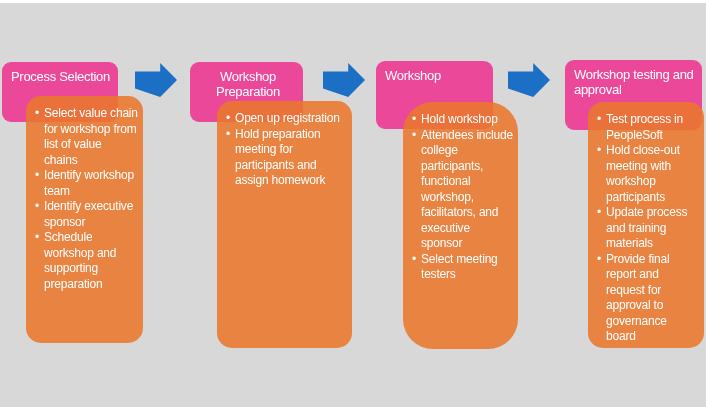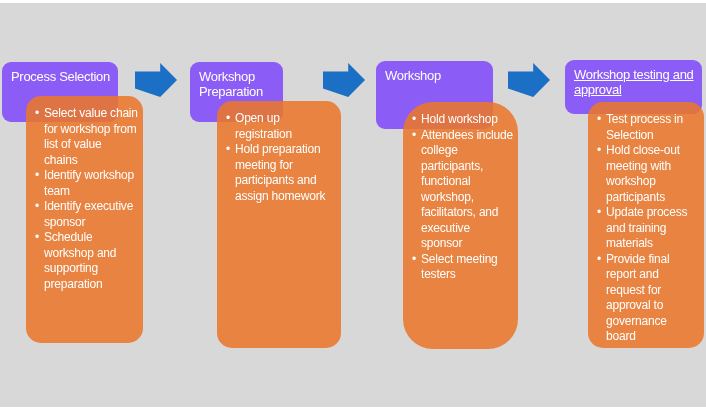--- a/index.html
+++ b/index.html
@@ -5,46 +5,46 @@
   html,body{margin:0;padding:0;background:#ffffff;}
   .frame{
     position:relative;width:706px;height:410px;overflow:hidden;
     font-family:"Liberation Sans", sans-serif;background:#ffffff;
   }
   .slide-bg{
     position:absolute;left:0;top:3px;width:706px;height:404px;
     background:#d8d8d8;
   }
   .stage-header{
-    position:absolute;z-index:1;background:#8b5cf6;border-radius:9px;
+    position:absolute;z-index:1;background:#ec4899;border-radius:9px;
     color:#ffffff;font-size:13px;line-height:15px;letter-spacing:-0.3px;
     padding:7px 6px 0 9px;box-sizing:border-box;
   }
   .stage-body{
     position:absolute;z-index:2;background:rgba(233,118,43,0.88);border-radius:15px;
     color:#ffffff;box-sizing:border-box;padding:10px 5px 0 9px;
   }
   .stage-body ul{
     margin:0;padding:0;list-style:none;
     font-size:12px;line-height:15.5px;letter-spacing:-0.2px;
   }
   .stage-body li{position:relative;padding-left:9px;}
   .stage-body li::before{content:"\2022";position:absolute;left:0;top:0;}
   .arrow{
     position:absolute;z-index:1;width:42px;height:34px;background:#1b6fc4;
     clip-path:polygon(0 25%, 60% 25%, 60% 0, 100% 50%, 60% 100%, 0 75%);
   }
   
   .h1{left:2px;  top:62px;width:116px;height:60px;}
   .b1{left:26px; top:96px;width:117px;height:247px;}
-  .h2{left:190px;top:62px;width:93px;height:60px;}
-  .b2{left:217px;top:101px;width:124px;height:247px;}
+  .h2{left:190px;top:62px;width:113px;height:60px;text-align:center;}
+  .b2{left:217px;top:101px;width:135px;height:247px;}
   .h3{left:376px;top:61px;width:117px;height:68px;}
   .b3{left:403px;top:102px;width:115px;height:247px;border-radius:30px;}
-  .h4{left:565px;top:60px;width:137px;height:54px;text-decoration:underline;}
+  .h4{left:565px;top:60px;width:137px;height:70px;}
   .b4{left:588px;top:102px;width:116px;height:246px;}
   .a1{left:135px;top:63px;}
   .a2{left:323px;top:63px;}
   .a3{left:508px;top:63px;}
 </style>
 </head>
 <body>
 
 <div class="frame">
   <div class="slide-bg"></div>
@@ -86,19 +86,19 @@
     </ul>
   </div>
 
   <div class="arrow a3"></div>
 
   <div class="stage-header h4">
     <span>Workshop testing and approval</span>
   </div>
   <div class="stage-body b4">
     <ul>
-      <li>Test process in Selection</li>
+      <li>Test process in PeopleSoft</li>
       <li>Hold close-out meeting with workshop participants</li>
       <li>Update process and training materials</li>
       <li>Provide final report and request for approval to governance board</li>
     </ul>
   </div>
 </div>
 
 </body></html>

